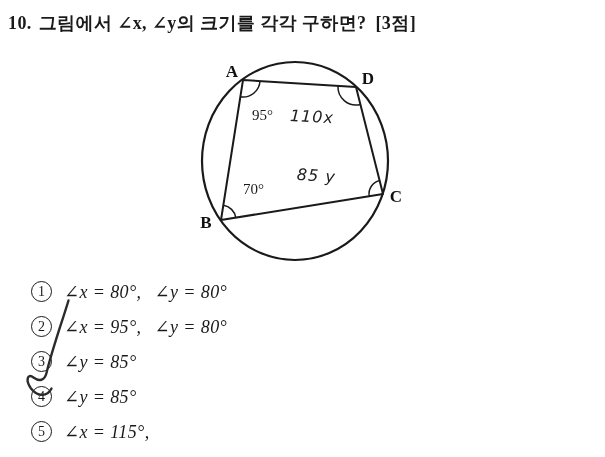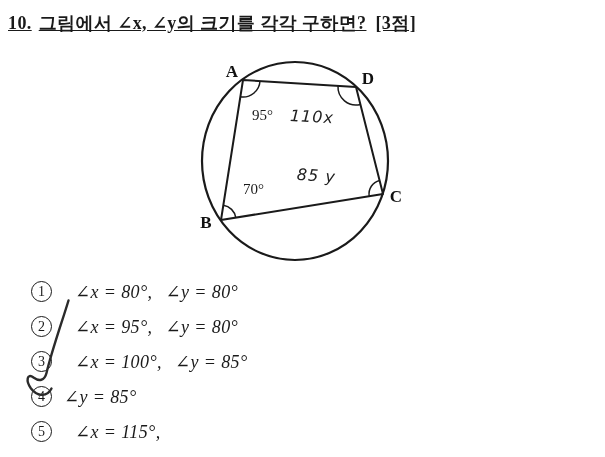--- a/index.html
+++ b/index.html
@@ -3,39 +3,39 @@
 <meta charset="utf-8">
 <style>
   html,body{margin:0;padding:0;background:#e8e8e8;}
   .page{
     position:relative;width:605px;height:457px;background:#ffffff;
     font-family:"Liberation Serif","DejaVu Serif","DejaVu Sans",serif;
     color:#1a1a1a;overflow:hidden;
   }
   .question-header{
     position:absolute;left:8px;top:11px;font-size:18px;font-weight:bold;
-    letter-spacing:0.4px;white-space:nowrap;text-decoration:underline;
+    letter-spacing:0.4px;white-space:nowrap;
   }
   .q-text{margin-left:7px;}
   .q-points{margin-left:9px;}
   svg.diagram,svg.overlay{position:absolute;left:0;top:0;width:605px;height:457px;}
   svg.overlay{pointer-events:none;z-index:3;}
   svg.diagram{z-index:1;}
   .vlabel{font:bold 17px "Liberation Serif","DejaVu Serif",serif;fill:#111;}
   .alabel{font:15px "Liberation Serif","DejaVu Serif","DejaVu Sans",serif;fill:#1a1a1a;}
   .hand{font:italic 16px "DejaVu Sans","Liberation Sans",sans-serif;fill:#222;letter-spacing:1px;}
   .choices{position:absolute;left:31px;top:274px;z-index:2;}
   .choice{height:35px;display:flex;align-items:center;font-size:18px;white-space:nowrap;}
   .marker{
     display:inline-flex;justify-content:center;align-items:center;flex:0 0 auto;
     width:19px;height:19px;border:1.4px solid #1a1a1a;border-radius:50%;
     font-size:14px;font-weight:normal;margin-right:12px;line-height:1;
   }
   .cval{font-style:italic;letter-spacing:0.4px;}
-  .cval-x{margin-right:13px;margin-left:11px;}
+  .cval-x{margin-right:13px;}
 </style>
 </head>
 <body>
 
 <div class="page">
 
   <div class="question-header">
     <span class="q-num">10.</span><span class="q-text">그림에서 ∠x, ∠y의 크기를 각각 구하면?</span><span class="q-points">[3점]</span>
   </div>
 
@@ -68,21 +68,20 @@
       <span class="cval cval-x">∠x = 80°,</span>
       <span class="cval">∠y = 80°</span>
     </div>
     <div class="choice">
       <span class="marker">2</span>
       <span class="cval cval-x">∠x = 95°,</span>
       <span class="cval">∠y = 80°</span>
     </div>
     <div class="choice">
       <span class="marker">3</span>
-      <span class="cval cval-x">∠x = 100°,</span>
       <span class="cval">∠y = 85°</span>
     </div>
     <div class="choice">
       <span class="marker">4</span>
       <span class="cval">∠y = 85°</span>
     </div>
     <div class="choice">
       <span class="marker">5</span>
       <span class="cval cval-x">∠x = 115°,</span>
     </div>

